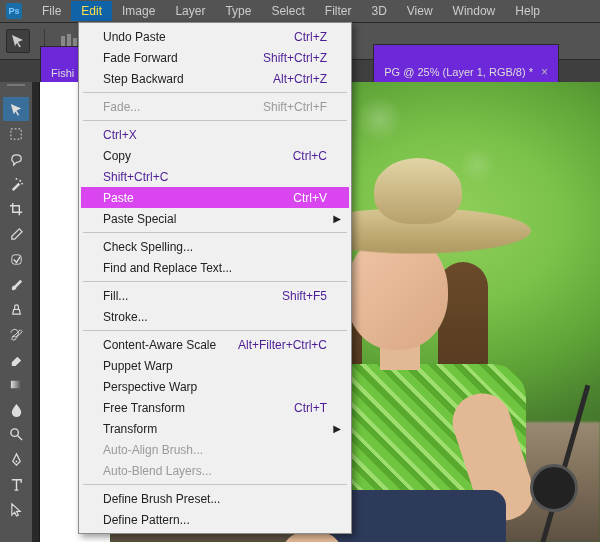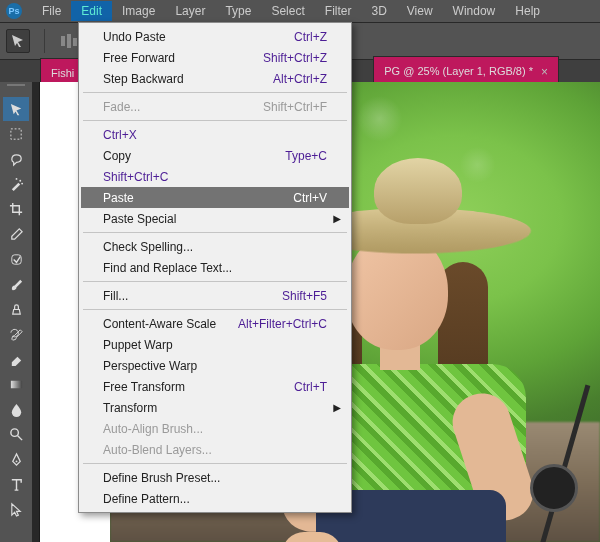--- a/index.html
+++ b/index.html
@@ -1,27 +1,27 @@
 <!DOCTYPE html>
 <html><head>
 <meta charset="utf-8">
 <style>
 html,body{margin:0;padding:0;font-family:"Segoe UI",Tahoma,sans-serif;font-size:12px;color:#ddd;overflow:hidden}
 body{width:600px;height:542px;background:#535353;position:relative}
 .menubar{height:22px;background:#535353;display:flex;align-items:center;padding-left:6px;border-bottom:1px solid #282828}
-.ps-logo{width:16px;height:16px;background:#1a6ea8;border-radius:8px;margin-right:10px;display:flex;align-items:center;justify-content:center;color:#7cc7ff;font-weight:700;font-size:9px}
+.ps-logo{width:16px;height:16px;background:#1a6ea8;border-radius:2px;margin-right:10px;display:flex;align-items:center;justify-content:center;color:#7cc7ff;font-weight:700;font-size:9px}
 .menubar .mi{padding:3px 10px;color:#ccc;cursor:default}
-.menubar .mi.open{background:#1163a8;color:#5eead4}
+.menubar .mi.open{background:#1163a8;color:#fde047}
 .optbar{height:36px;background:#535353;border-bottom:1px solid #282828;display:flex;align-items:center;padding-left:6px;gap:14px}
 .optbar .tool-swatch{width:22px;height:22px;background:#3f3f3f;border:1px solid #2a2a2a;border-radius:2px;display:flex;align-items:center;justify-content:center}
 .divider-v{width:1px;height:24px;background:#3a3a3a}
 .opt-icon{width:20px;height:20px;display:flex;align-items:center;justify-content:center;color:#bbb}
 .group-icons{display:flex;gap:8px}
 .tabstrip{height:22px;background:#3f3f3f;display:flex;align-items:flex-end;padding-left:40px;border-bottom:1px solid #232323}
-.tab{background:#be185d;color:#ddd;font-size:11px;padding:8px 10px 3px;border:1px solid #2a2a2a;border-bottom:none;display:flex;gap:8px;max-width:310px;overflow:hidden;white-space:nowrap}
+.tab{background:#6d28d9;color:#ddd;font-size:11px;padding:20px 10px 3px;border:1px solid #2a2a2a;border-bottom:none;display:flex;align-items:center;gap:8px;max-width:310px;overflow:hidden;white-space:nowrap}
 .tab .x{color:#bbb;font-size:12px}
 .toolbox{position:absolute;left:0;top:82px;width:32px;background:#535353;border-right:1px solid #282828;height:460px;display:flex;flex-direction:column;align-items:center;padding-top:2px}
 .toolbox .drag{width:28px;height:8px;display:flex;justify-content:center;margin-bottom:4px}
 .toolbox .drag span{width:18px;height:2px;background:#777;display:block}
 .toolbox .tbtn{width:26px;height:24px;margin:1px 0;display:flex;align-items:center;justify-content:center;color:#ccc;cursor:default}
 .toolbox .tbtn.sel{background:#3a6f9b}
 .canvas-wrap{position:absolute;left:32px;top:82px;right:0;bottom:0;background:#282828;overflow:hidden}
 .canvas{position:absolute;left:8px;top:0;width:560px;height:460px;background:#fff;box-shadow:0 0 0 1px #1a1a1a}
 .photo{position:absolute;left:70px;top:0;right:0;bottom:0;overflow:hidden}
 .photo .bg{position:absolute;inset:0;background:
@@ -48,21 +48,21 @@
 .reel{position:absolute;left:420px;top:382px;width:42px;height:42px;border-radius:50%;background:#222;border:3px solid #555}
 .rod{position:absolute;left:452px;top:300px;width:5px;height:170px;background:#2a2a2a;transform:rotate(16deg)}
 .leg{position:absolute;left:172px;top:450px;width:60px;height:66px;background:#e6bc97;border-radius:22px}
 
 .dropdown{position:absolute;left:78px;top:22px;width:268px;background:#f0f0f0;color:#222;border:1px solid #8c8c8c;box-shadow:3px 3px 7px rgba(0,0,0,.4);z-index:50;padding:3px 2px}
 .dropdown .row{display:flex;align-items:center;height:21px;padding:0 22px 0 22px;position:relative;white-space:nowrap}
 .dropdown .row .lbl{flex:1}
 .dropdown .row .sc{color:#4c1d95;font-size:12px}
 .dropdown .row.disabled{color:#9a9a9a}
 .dropdown .row.disabled .sc{color:#9a9a9a}
-.dropdown .row.hl{background:#737373;color:#fff}
+.dropdown .row.hl{background:#d946ef;color:#fff}
 .dropdown .row.hl .sc{color:#fff}
 .dropdown .row .sub{position:absolute;right:8px;font-size:10px}
 .dropdown hr{border:none;border-top:1px solid #c4c4c4;margin:3px 2px}
 svg{display:block}
 </style>
 </head>
 <body>
 
 <div class="menubar">
   <div class="ps-logo">Ps</div>
@@ -372,39 +372,39 @@
     </div>
   </div>
 </div>
 
 <div class="dropdown" id="edit-dropdown">
     <div class="row">
       <span class="lbl">Undo Paste</span>
       <span class="sc">Ctrl+Z</span>
     </div>
     <div class="row">
-      <span class="lbl">Free Forward</span>
+      <span class="lbl">Fade Forward</span>
       <span class="sc">Shift+Ctrl+Z</span>
     </div>
     <div class="row">
       <span class="lbl">Step Backward</span>
       <span class="sc">Alt+Ctrl+Z</span>
     </div>
     <hr>
     <div class="row disabled">
       <span class="lbl">Fade...</span>
       <span class="sc">Shift+Ctrl+F</span>
     </div>
     <hr>
     <div class="row">
       <span class="sc">Ctrl+X</span>
     </div>
     <div class="row">
       <span class="lbl">Copy</span>
-      <span class="sc">Type+C</span>
+      <span class="sc">Ctrl+C</span>
     </div>
     <div class="row">
       <span class="sc">Shift+Ctrl+C</span>
     </div>
     <div class="row hl">
       <span class="lbl">Paste</span>
       <span class="sc">Ctrl+V</span>
     </div>
     <div class="row">
       <span class="lbl">Paste Special</span>
@@ -415,20 +415,23 @@
       <span class="lbl">Check Spelling...</span>
     </div>
     <div class="row">
       <span class="lbl">Find and Replace Text...</span>
     </div>
     <hr>
     <div class="row">
       <span class="lbl">Fill...</span>
       <span class="sc">Shift+F5</span>
     </div>
+    <div class="row">
+      <span class="lbl">Stroke...</span>
+    </div>
     <hr>
     <div class="row">
       <span class="lbl">Content-Aware Scale</span>
       <span class="sc">Alt+Filter+Ctrl+C</span>
     </div>
     <div class="row">
       <span class="lbl">Puppet Warp</span>
     </div>
     <div class="row">
       <span class="lbl">Perspective Warp</span>

